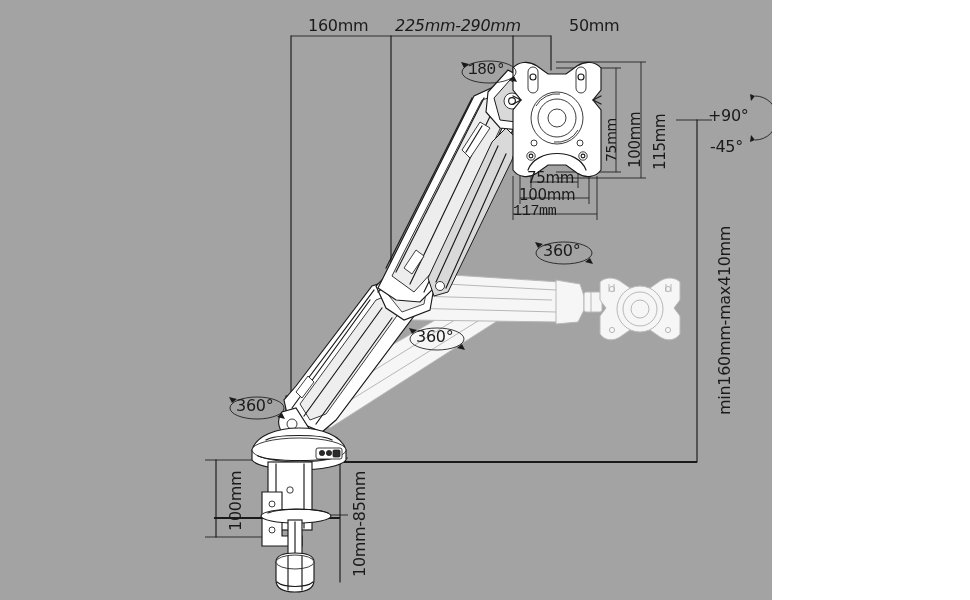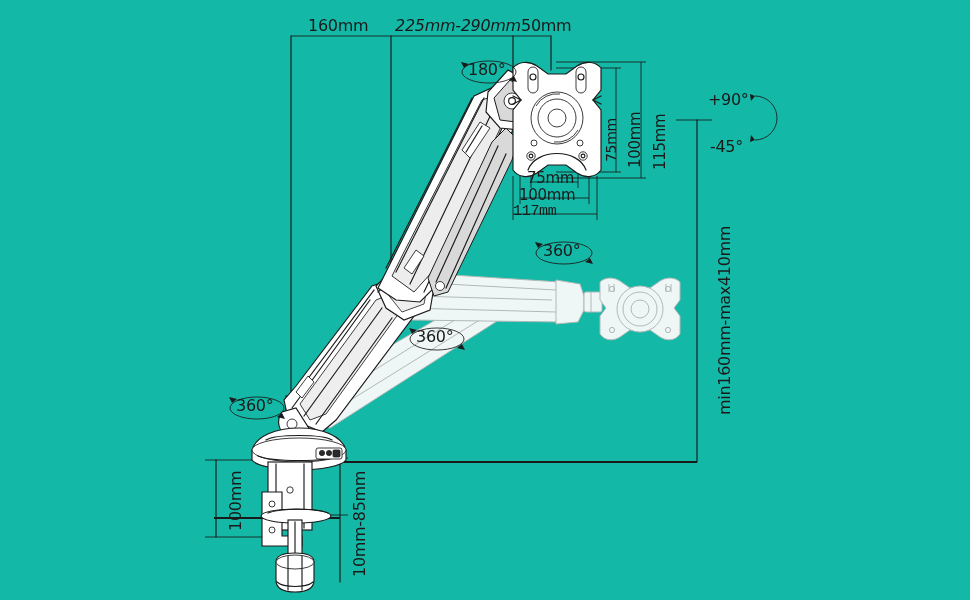--- a/index.html
+++ b/index.html
@@ -2,23 +2,23 @@
 <html><head>
 <meta charset="utf-8">
 <style>
   html, body {
     margin: 0;
     padding: 0;
     background: #ffffff;
   }
   #stage {
     position: relative;
-    width: 970px;
+    width: 772px;
     height: 600px;
-    background: #14b8a6;
+    background: #a3a3a3;
     overflow: hidden;
     font-family: "DejaVu Sans", "Liberation Sans", sans-serif;
     text-align: center;
   }
   #drawing {
     position: absolute;
     left: 0; top: 0;
     width: 970px;
     height: 600px;
   }
@@ -323,45 +323,45 @@
       <path d="M232,403 l-3,-6 l8,2 z" fill="#1a1a1a"></path>
       <path d="M282,413 l3,6 l-8,-2 z" fill="#1a1a1a"></path>
     </g>
 
   </svg>
 
   <div class="dimtxt sz16" style="left:308px; top:18px;">160mm</div>
 
   <div class="dimtxt sz16" style="left:395px; top:18px;font-style:italic;">225mm-290mm</div>
 
-  <div class="dimtxt sz16" style="left:521px; top:18px;">50mm</div>
+  <div class="dimtxt sz16" style="left:521px; top:18px;padding-left:48px;">50mm</div>
 
   <div class="dimtxt sz14 rot" style="left:604px; top:162px;">75mm</div>
 
   <div class="dimtxt sz15 rot" style="left:628px; top:168px;">100mm</div>
 
   <div class="dimtxt sz15 rot" style="left:653px; top:170px;">115mm</div>
 
   <div class="dimtxt sz15" style="left:527px; top:171px;">75mm</div>
 
   <div class="dimtxt sz15" style="left:519px; top:188px;">100mm</div>
 
   <div class="dimtxt sz15" style="left:513px; top:204px;font-family:Liberation Mono, monospace;">117mm</div>
 
-  <div class="dimtxt sz16" style="left:708px; top:92px;">+90°</div>
+  <div class="dimtxt sz16" style="left:708px; top:108px;">+90°</div>
 
   <div class="dimtxt sz16" style="left:710px; top:111px;margin-top:28px;">-45°</div>
 
   <div class="dimtxt sz16 rot" style="left:717px; top:415px;">min160mm-max410mm</div>
 
   <div class="dimtxt sz16 rot" style="left:228px; top:531px;">100mm</div>
 
   <div class="dimtxt sz16 rot" style="left:352px; top:577px;">10mm-85mm</div>
 
-  <div class="dimtxt sz16" style="left:468px; top:62px;">180°</div>
+  <div class="dimtxt sz16" style="left:468px; top:62px;font-family:Liberation Mono, monospace;">180°</div>
 
   <div class="dimtxt sz16" style="left:543px; top:243px;">360°</div>
 
   <div class="dimtxt sz16" style="left:416px; top:329px;">360°</div>
 
   <div class="dimtxt sz16" style="left:236px; top:398px;">360°</div>
 
 </div>
 
 </body></html>

